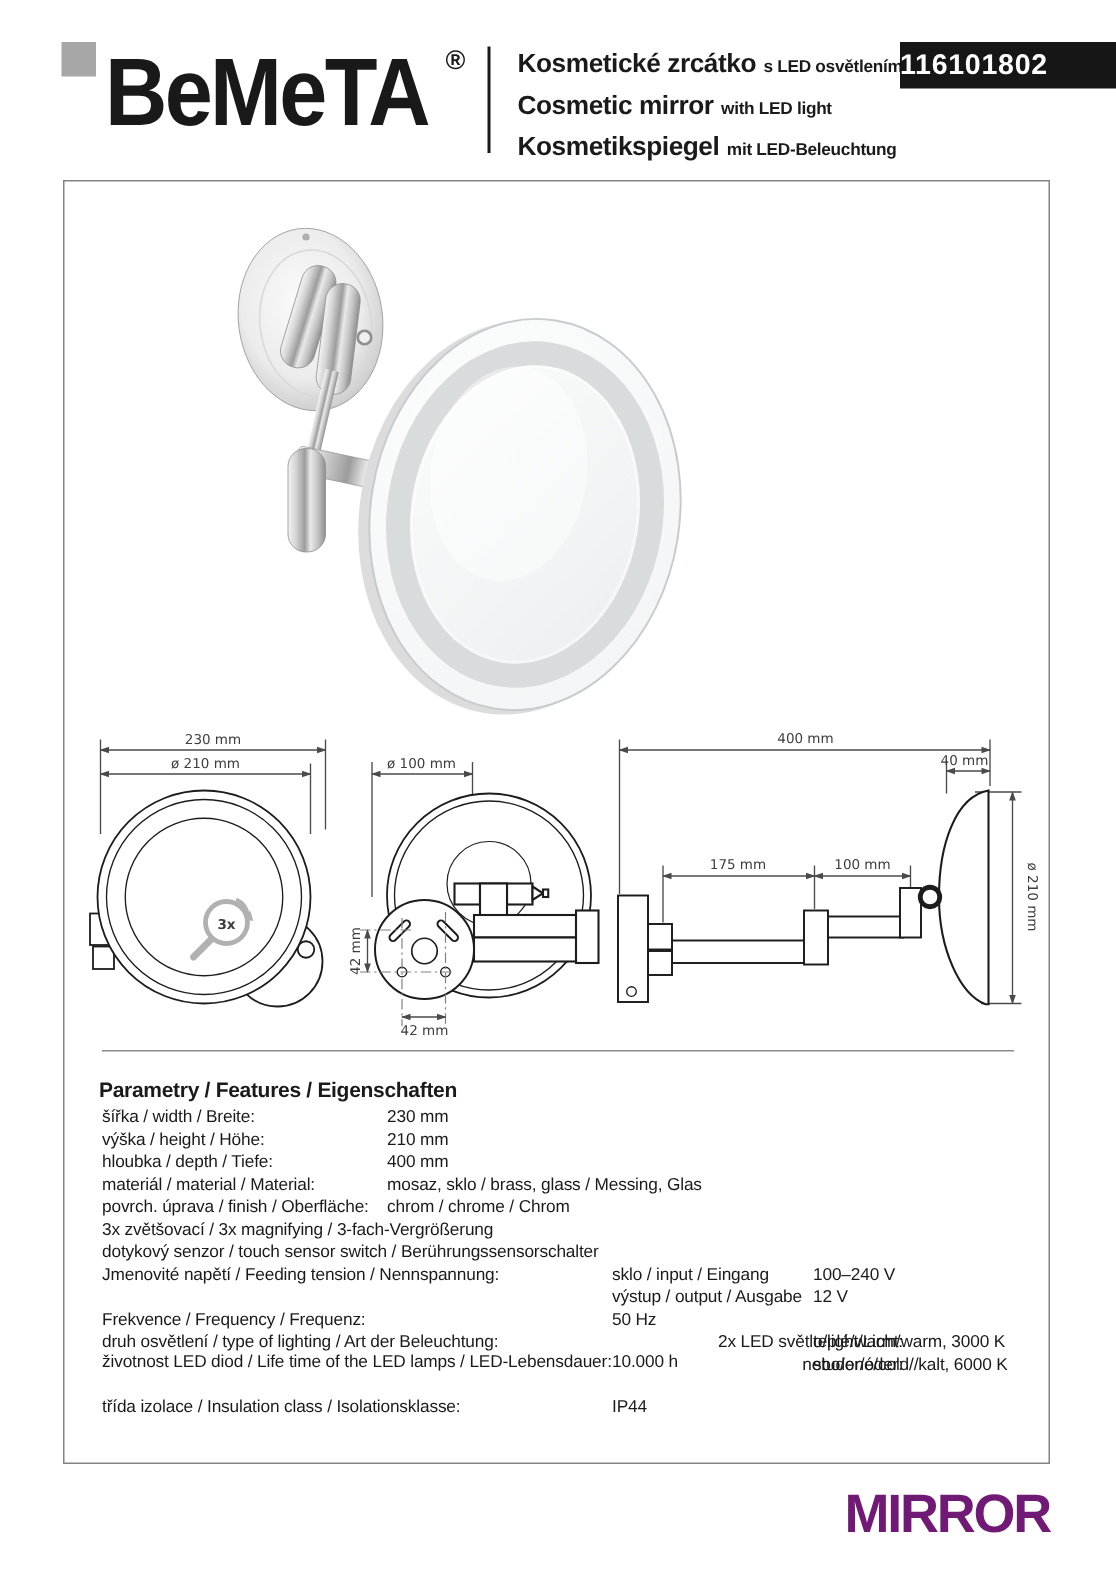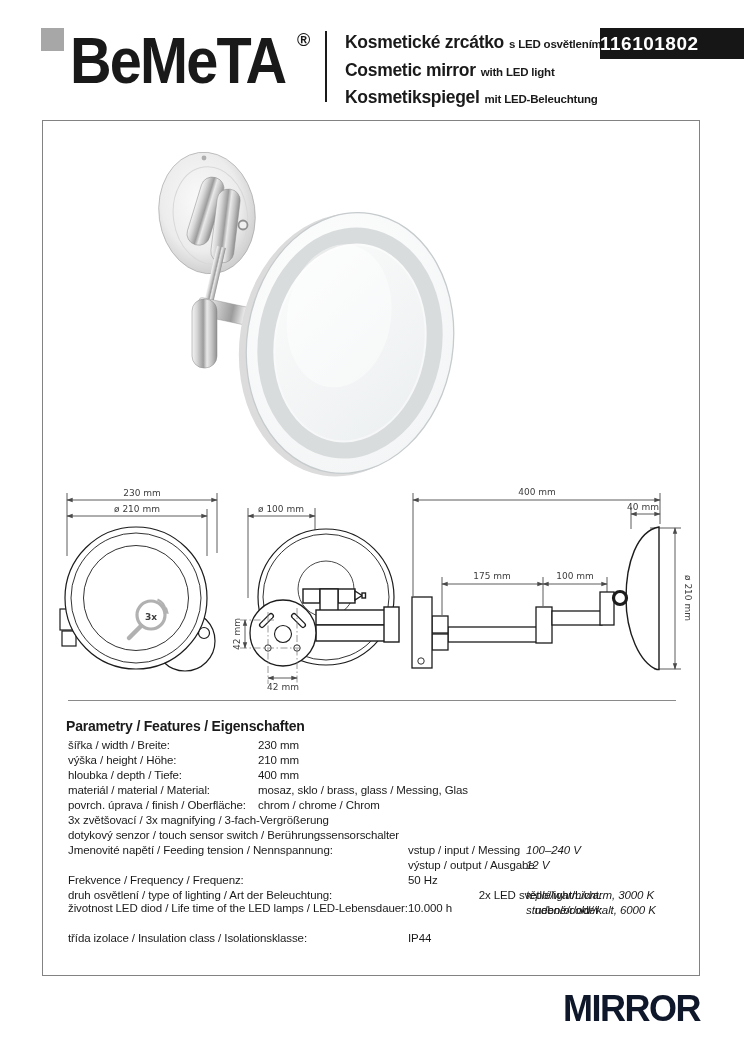--- a/index.html
+++ b/index.html
@@ -32,26 +32,26 @@
   
   .params-heading{position:absolute;left:66px;top:706px;font-size:14px;font-weight:700;
                   letter-spacing:-.2px;}
   .prow{position:absolute;left:66px;width:636px;height:15px;font-size:11.5px;
         letter-spacing:-.1px;white-space:nowrap;}
   .pc{position:absolute;top:0;}
   .pc1{left:2px;}
   .pc2{left:192px;}
   .pc3{left:342px;}
   .pc3r{left:342px;width:194px;text-align:right;}
-  .pc4{left:460px;font-style:italic;}
+  .pc4{left:476px;}
   .ce{display:inline-block;vertical-align:top;margin-top:0px;}
 
   
   .footer-category{position:absolute;right:44px;top:988px;font-size:36px;font-weight:700;
-                   letter-spacing:-1.5px;color:#0f172a;}
+                   letter-spacing:-1.5px;color:#701a75;}
 </style>
 </head>
 <body>
 
 <div class="page">
 
   <div class="logo-square"></div>
   <div class="logo-wrap">
     <span class="logo-text">BeMeTA</span>
   </div>
@@ -266,21 +266,21 @@
     <span class="pc pc2">chrom / chrome / Chrom</span>
   </div>
   <div class="prow" style="top:814px">
     <span class="pc pc1">3x zvětšovací / 3x magnifying / 3-fach-Vergrößerung</span>
   </div>
   <div class="prow" style="top:829px">
     <span class="pc pc1">dotykový senzor / touch sensor switch / Berührungssensorschalter</span>
   </div>
   <div class="prow" style="top:844px">
     <span class="pc pc1">Jmenovité napětí / Feeding tension / Nennspannung:</span>
-    <span class="pc pc3">vstup / input / Messing</span>
+    <span class="pc pc3">sklo / input / Eingang</span>
     <span class="pc pc4">100–240 V</span>
   </div>
   <div class="prow" style="top:859px">
     <span class="pc pc3">výstup / output / Ausgabe</span>
     <span class="pc pc4">12 V</span>
   </div>
   <div class="prow" style="top:874px">
     <span class="pc pc1">Frekvence / Frequency / Frequenz:</span>
     <span class="pc pc3">50 Hz</span>
   </div>

